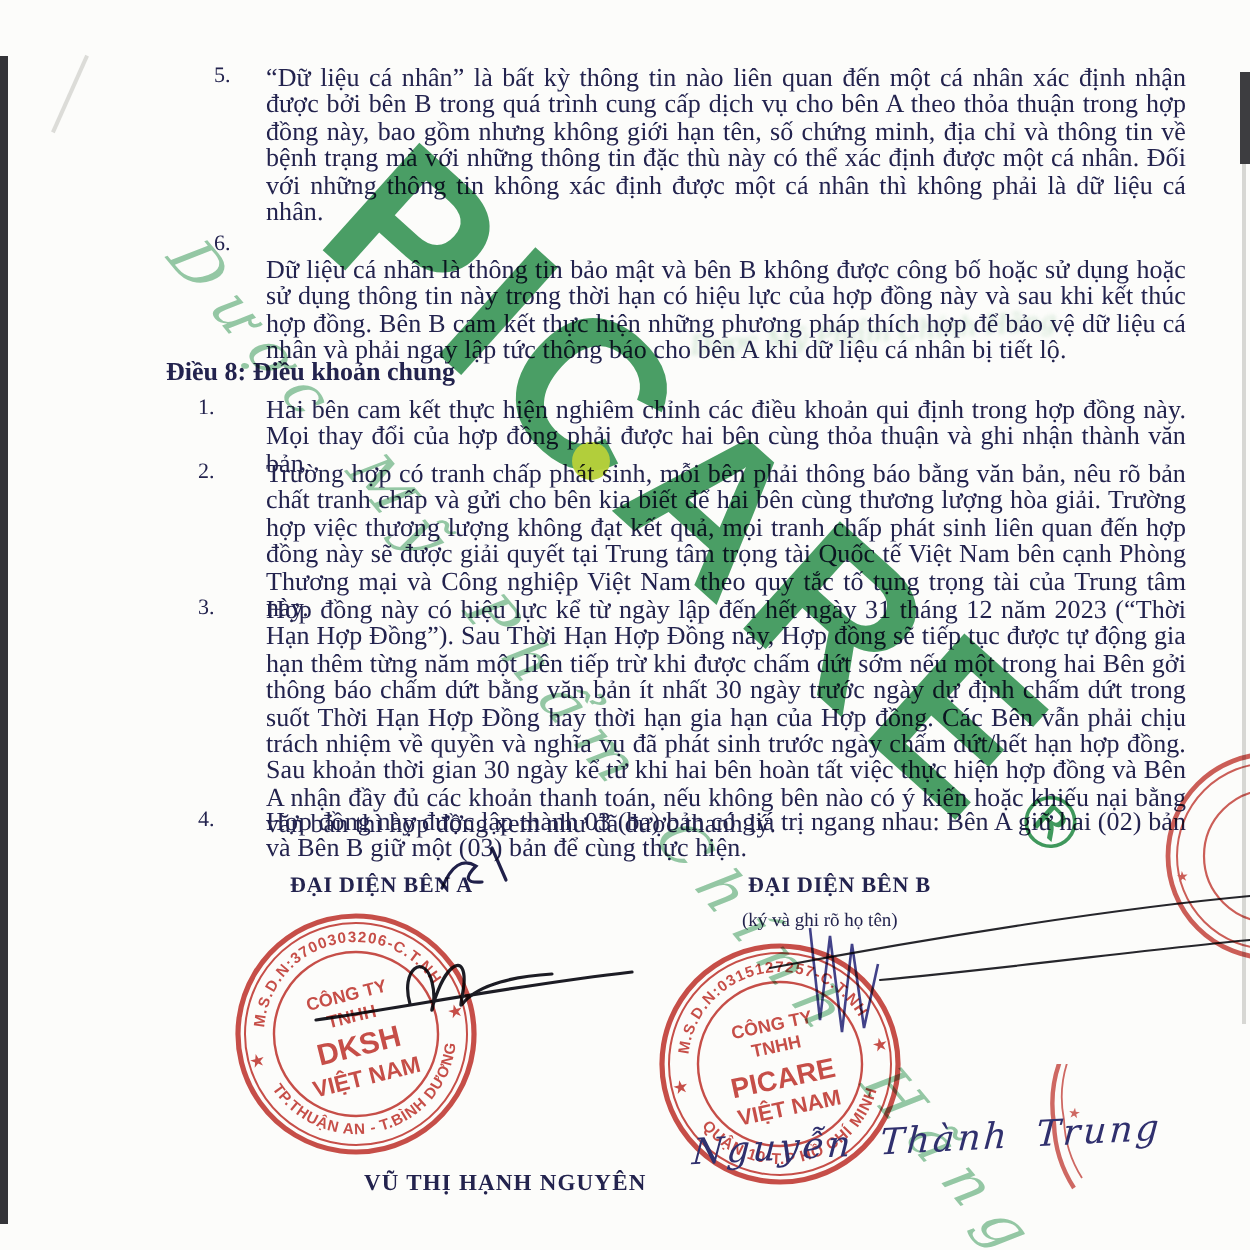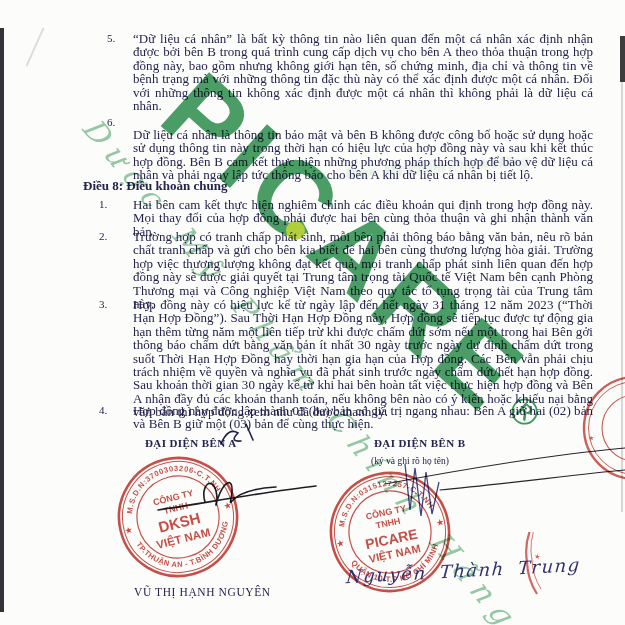--- a/index.html
+++ b/index.html
@@ -5,21 +5,21 @@
   html,body{margin:0;padding:0;background:#e8e8e6;}
   #page{position:relative;width:625px;height:625px;background:#fcfcfa;overflow:hidden;
         font-family:"Liberation Serif", serif;color:#23234e;}
   
   .item{position:absolute;left:133px;width:460px;font-size:13px;line-height:13.4px;
         text-align:justify;letter-spacing:.05px;}
   .inum{position:absolute;font-size:11px;line-height:13.4px;}
   .heading{position:absolute;left:83px;font-size:13px;font-weight:bold;}
   .sign-title{position:absolute;font-size:11px;font-weight:bold;letter-spacing:.4px;}
   .sign-note{position:absolute;font-size:9.5px;font-weight:normal;}
-  .name{position:absolute;font-size:11.5px;font-weight:normal;letter-spacing:.6px;}
+  .name{position:absolute;font-size:11.5px;font-weight:bold;letter-spacing:.6px;margin-left:48px;}
   
   .wm-layer{position:absolute;inset:0;mix-blend-mode:multiply;pointer-events:none;}
   .wm-big{position:absolute;left:215px;top:55px;transform:rotate(42deg);transform-origin:0 0;
           font-family:"Liberation Sans", sans-serif;font-weight:800;font-size:105px;line-height:1;
           letter-spacing:8px;color:rgba(43,143,76,.85);white-space:nowrap;}
   .wm-reg{font-size:36px;font-weight:400;letter-spacing:0;vertical-align:18px;margin-left:6px;
           color:rgba(43,143,76,.9);font-family:"DejaVu Sans", sans-serif;}
   .wm-script{position:absolute;left:103px;top:116px;transform:rotate(50deg);transform-origin:0 0;
           font-family:"DejaVu Serif", serif;font-style:italic;font-size:30px;line-height:1;
           letter-spacing:9px;word-spacing:7px;color:rgba(63,159,94,.55);white-space:nowrap;

